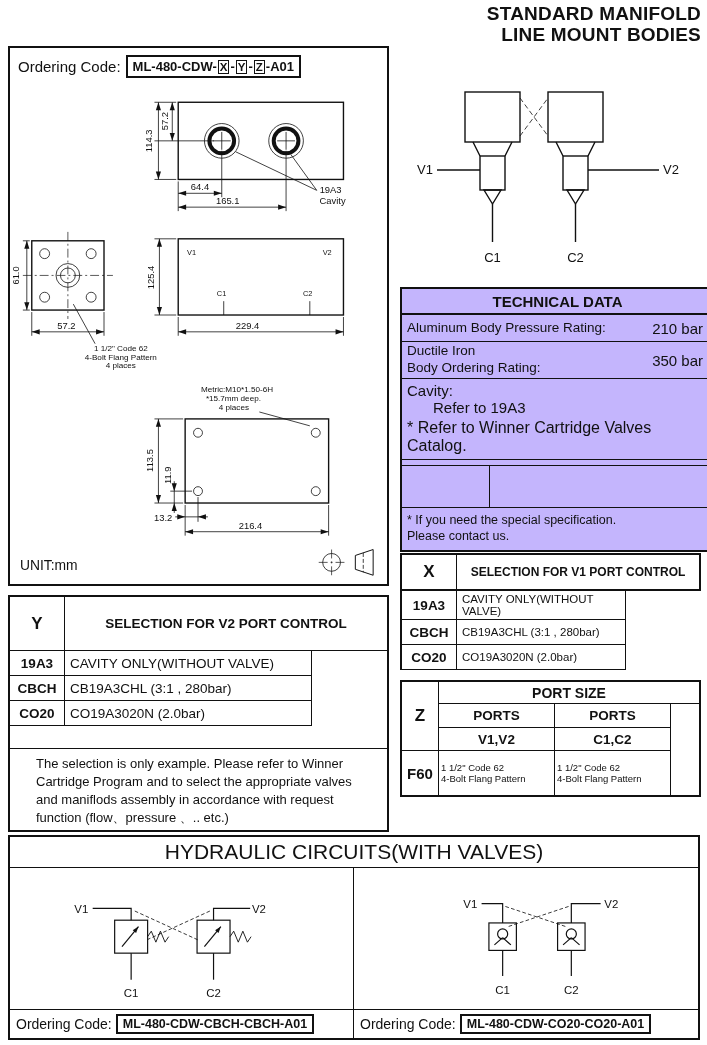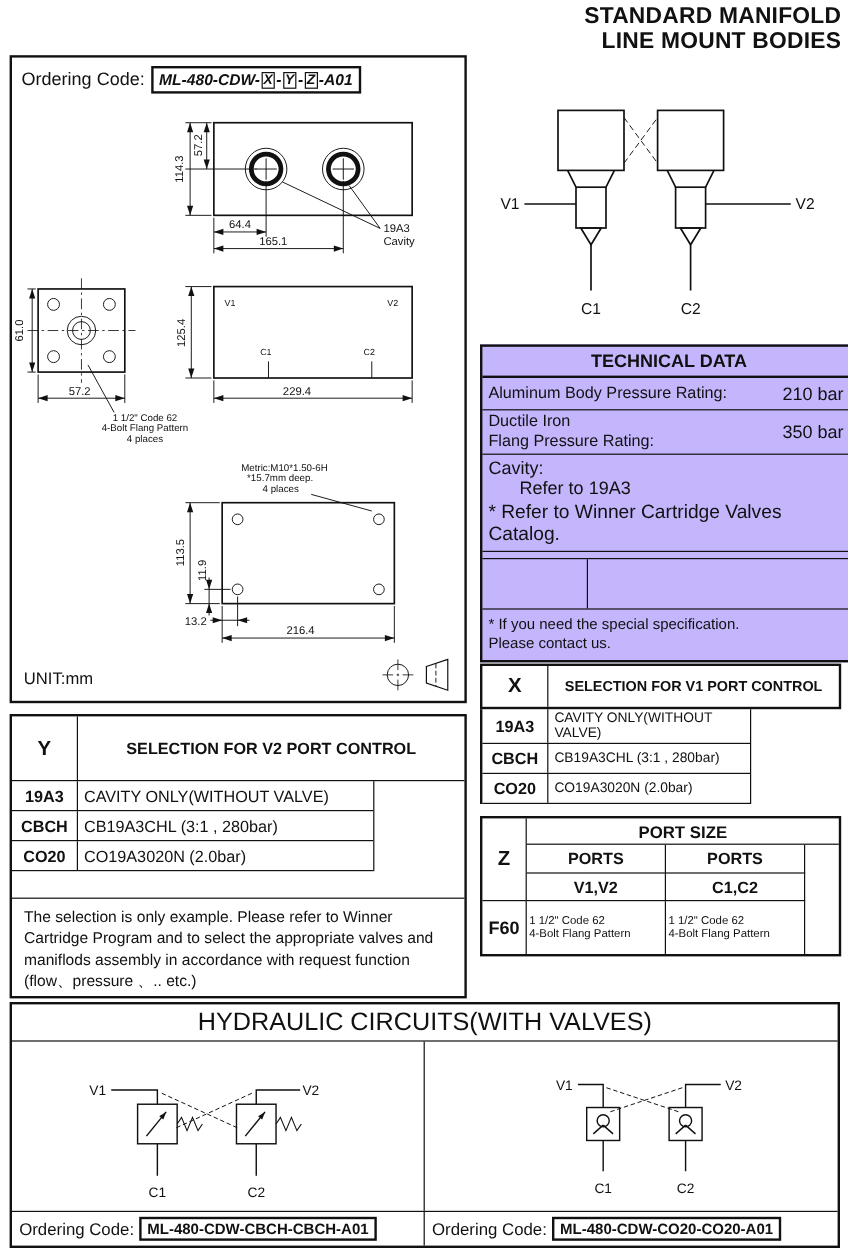--- a/index.html
+++ b/index.html
@@ -10,21 +10,21 @@
   
   .page-title { position:absolute; top:3px; right:6px; text-align:right;
                 font-weight:bold; font-size:19px; line-height:1.12; letter-spacing:.2px; }
 
   
   .main-panel { position:absolute; left:8px; top:46px; width:381px; height:540px; border:2px solid #111; }
   .main-drawing { position:absolute; left:0; top:0; width:100%; height:100%; }
   .ordering-row { position:absolute; left:8px; top:7px; display:flex; align-items:center; background:#fff; }
   .ordering-label { font-size:15px; }
   .ordering-box { display:flex; align-items:center; border:2px solid #111; padding:2px 5px;
-                  margin-left:5px; font-weight:bold; font-size:13px; white-space:nowrap;font-style:italic; }
+                  margin-left:5px; font-weight:bold; font-size:13px; white-space:nowrap; }
   .ordering-box .boxed { border:1px solid #111; padding:0 1px; margin:0 1px; font-size:11.5px; }
 
   
   svg text { font-family:"Liberation Sans", sans-serif; fill:#111; }
   .ol { fill:none; stroke:#111; stroke-width:1.4; }
   .tl { fill:none; stroke:#111; stroke-width:.8; }
   .thick { stroke-width:4; }
   .cl { fill:none; stroke:#111; stroke-width:.7; stroke-dasharray:9 3 2 3; }
   .dash { stroke-dasharray:5 3; }
   .dim-t { font-size:9.5px; }
@@ -78,21 +78,21 @@
   .x-sel .sel-row { min-height:25px; }
   .x-sel .sel-desc { font-size:11.5px; }
 
   .y-sel { left:8px; top:595px; width:381px; height:237px; border:2px solid #111; }
   .y-sel .sel-header { border:none; border-bottom:1.5px solid #111; min-height:54px; }
   .y-sel .sel-title { font-size:13.5px; }
   .y-rows { width:302px; border-left:none; border-right:1.5px solid #111; }
   .y-sel .sel-row { min-height:25px; }
   .y-sel .sel-desc { font-size:13.5px; }
   .y-divider { border-bottom:1.5px solid #111; margin-top:22px; }
-  .y-note { padding:6px 10px; font-size:13px; line-height:1.38; }
+  .y-note { padding:6px 10px; font-size:13px; line-height:1.38;margin-left:16px; }
 
   
   .z-table { position:absolute; left:400px; top:680px; width:301px; border:2px solid #111;
              display:grid; grid-template-columns:37px 116px 116px 1fr;
              grid-template-rows:22px 24px 23px 44px; background:#fff; }
   .z-cellc { display:flex; align-items:center; justify-content:center; }
   .z-key { grid-column:1; grid-row:1/4; border-right:1.5px solid #111; border-bottom:1.5px solid #111;
            font-weight:bold; font-size:17px; }
   .z-title { grid-column:2/5; grid-row:1; border-bottom:1.5px solid #111; font-weight:bold; font-size:14px; }
   .z-ports1 { grid-column:2; grid-row:2; border-right:1.5px solid #111; border-bottom:1.5px solid #111;
@@ -290,21 +290,21 @@
 
   <section class="tech-data">
     <div class="td-title">TECHNICAL DATA</div>
     <div class="td-row">
       <span class="td-label">Aluminum Body Pressure Rating:</span>
       <span class="td-value">210 bar</span>
     </div>
     <div class="td-row tall">
       <span class="td-label">
         <span>Ductile Iron</span><br>
-        <span>Flang Pressure Rating:</span>
+        <span>Body Ordering Rating:</span>
       </span>
       <span class="td-value">350 bar</span>
     </div>
     <div class="td-cavity">
       <div class="td-cavity-label">Cavity:</div>
       <div class="td-cavity-value">Refer to 19A3</div>
       <div class="td-cavity-note">* Refer to Winner Cartridge Valves Catalog.</div>
     </div>
     <div class="td-weight">
       <div class="td-weight-row empty">

